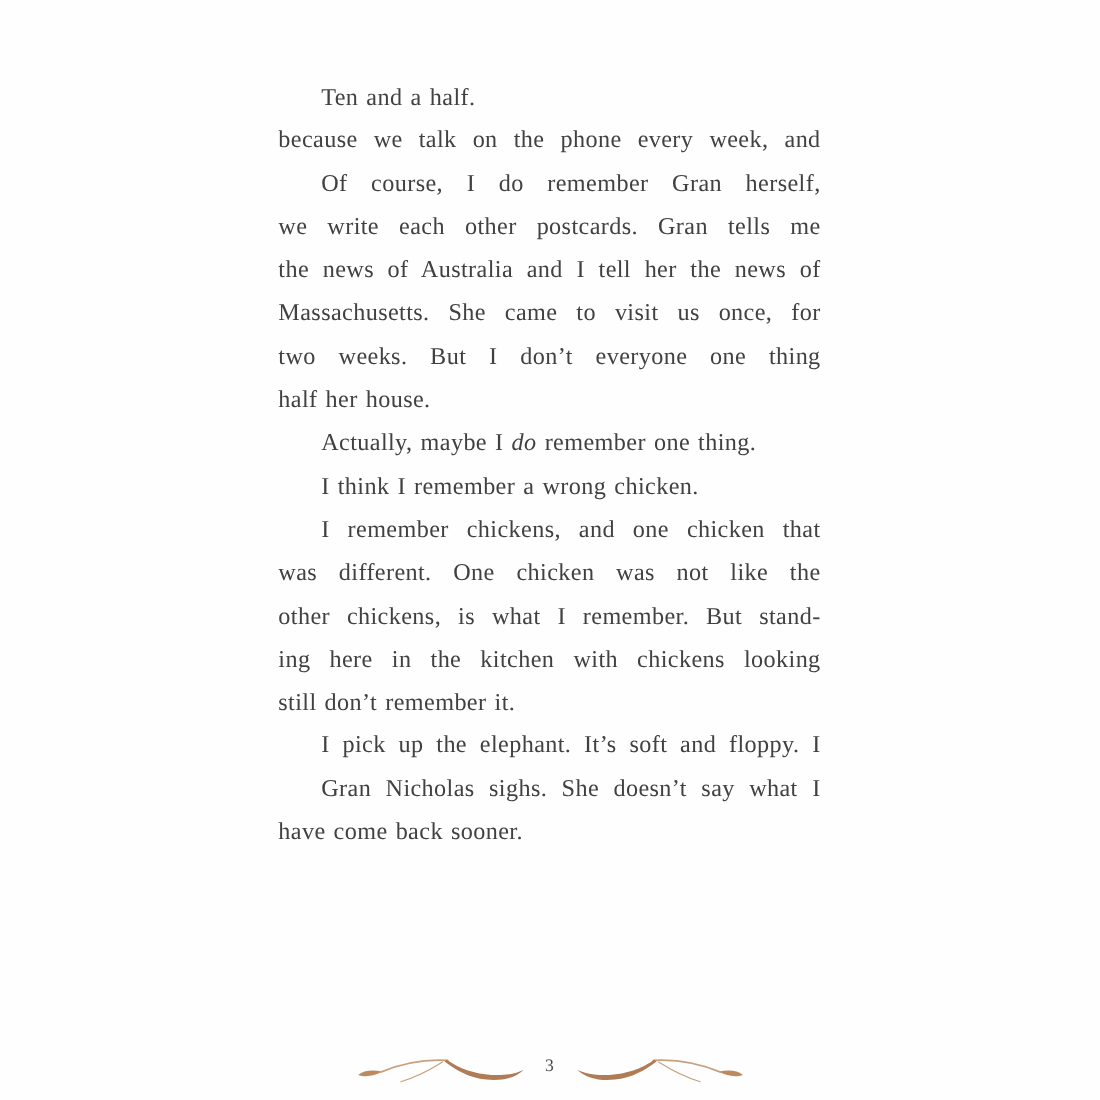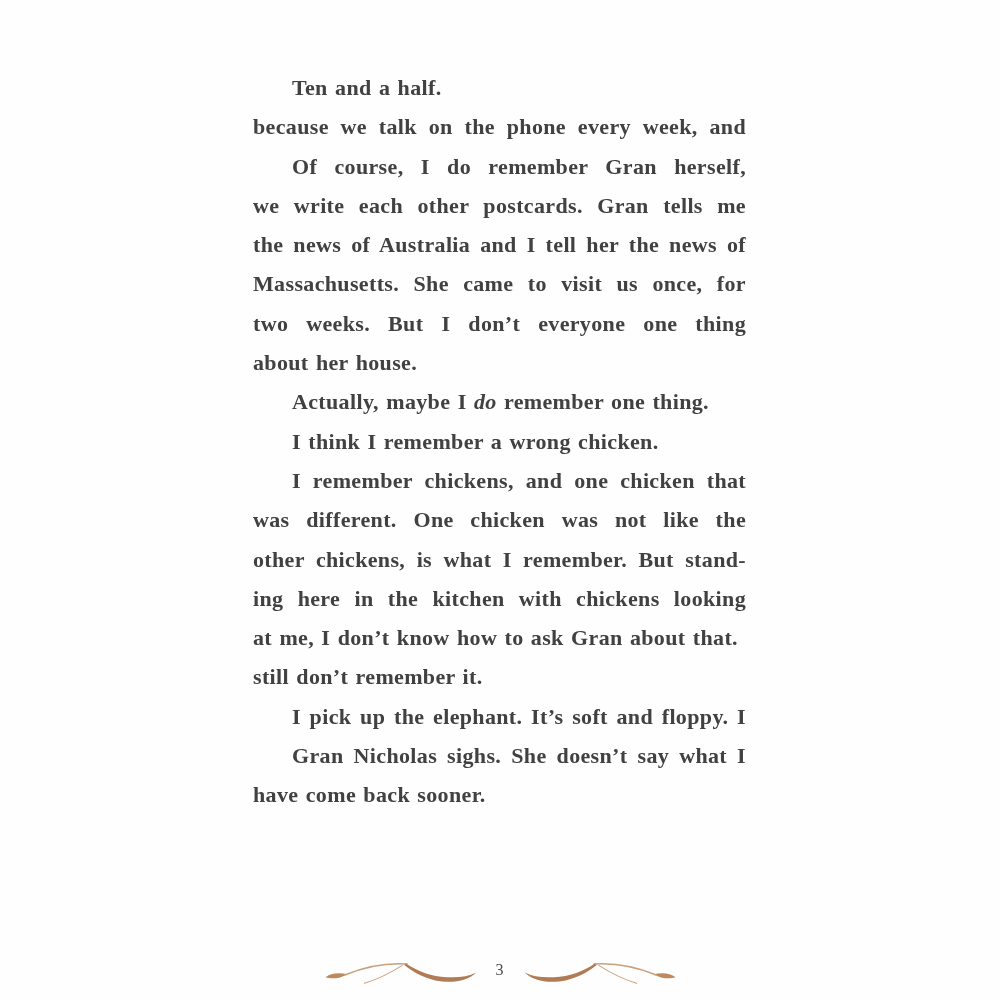--- a/index.html
+++ b/index.html
@@ -14,21 +14,20 @@
     position: absolute;
     inset: 0;
     background: #fefefe;
   }
   .text-block {
     position: absolute;
     left: 253px;
     top: 68px;
     width: 493px;
     color: #414141;
-    font-weight: bold;
   }
   .line {
     height: 39.3px;
     line-height: 39.3px;
     font-size: 22px;
     letter-spacing: 0.35px;
     word-spacing: 1.5px;
     white-space: nowrap;
   }
   .line.justify {
@@ -66,28 +65,27 @@
 <div class="page">
 
   <div class="text-block" id="text-block">
       <div class="line indent">Ten and a half.</div>
       <div class="line justify">because we talk on the phone every week, and</div>
       <div class="line indent justify">Of course, I do remember Gran herself,</div>
       <div class="line justify">we write each other postcards. Gran tells me</div>
       <div class="line justify">the news of Australia and I tell her the news of</div>
       <div class="line justify">Massachusetts. She came to visit us once, for</div>
       <div class="line justify">two weeks. But I don’t everyone one thing</div>
-      <div class="line">about her house.</div>
+      <div class="line">half her house.</div>
       <div class="line indent"><span>Actually, maybe I </span><span class="italic">do</span><span> remember one thing.</span></div>
       <div class="line indent">I think I remember a wrong chicken.</div>
       <div class="line indent justify">I remember chickens, and one chicken that</div>
       <div class="line justify">was different. One chicken was not like the</div>
       <div class="line justify">other chickens, is what I remember. But stand-</div>
       <div class="line justify">ing here in the kitchen with chickens looking</div>
-      <div class="line">at me, I don’t know how to ask Gran about that.</div>
       <div class="line">still don’t remember it.</div>
       <div class="line indent justify">I pick up the elephant. It’s soft and floppy. I</div>
       <div class="line indent justify">Gran Nicholas sighs. She doesn’t say what I</div>
       <div class="line">have come back sooner.</div>
     </div>
 
   <div class="footer">
     <svg class="ornament left" width="163" height="36" viewBox="0 0 170 38" aria-hidden="true">
       <path d="M 8 24.5 C 13 20.2, 22 19.2, 31 21.3 C 24 25.8, 14 26.8, 8 24.5 Z" fill="#bd8a5f"></path>
       <path fill="none" stroke-width="1.7" stroke-linecap="round" d="M 29 22 C 48 14, 68 9, 94 10.5" stroke="#c7a07e"></path>

